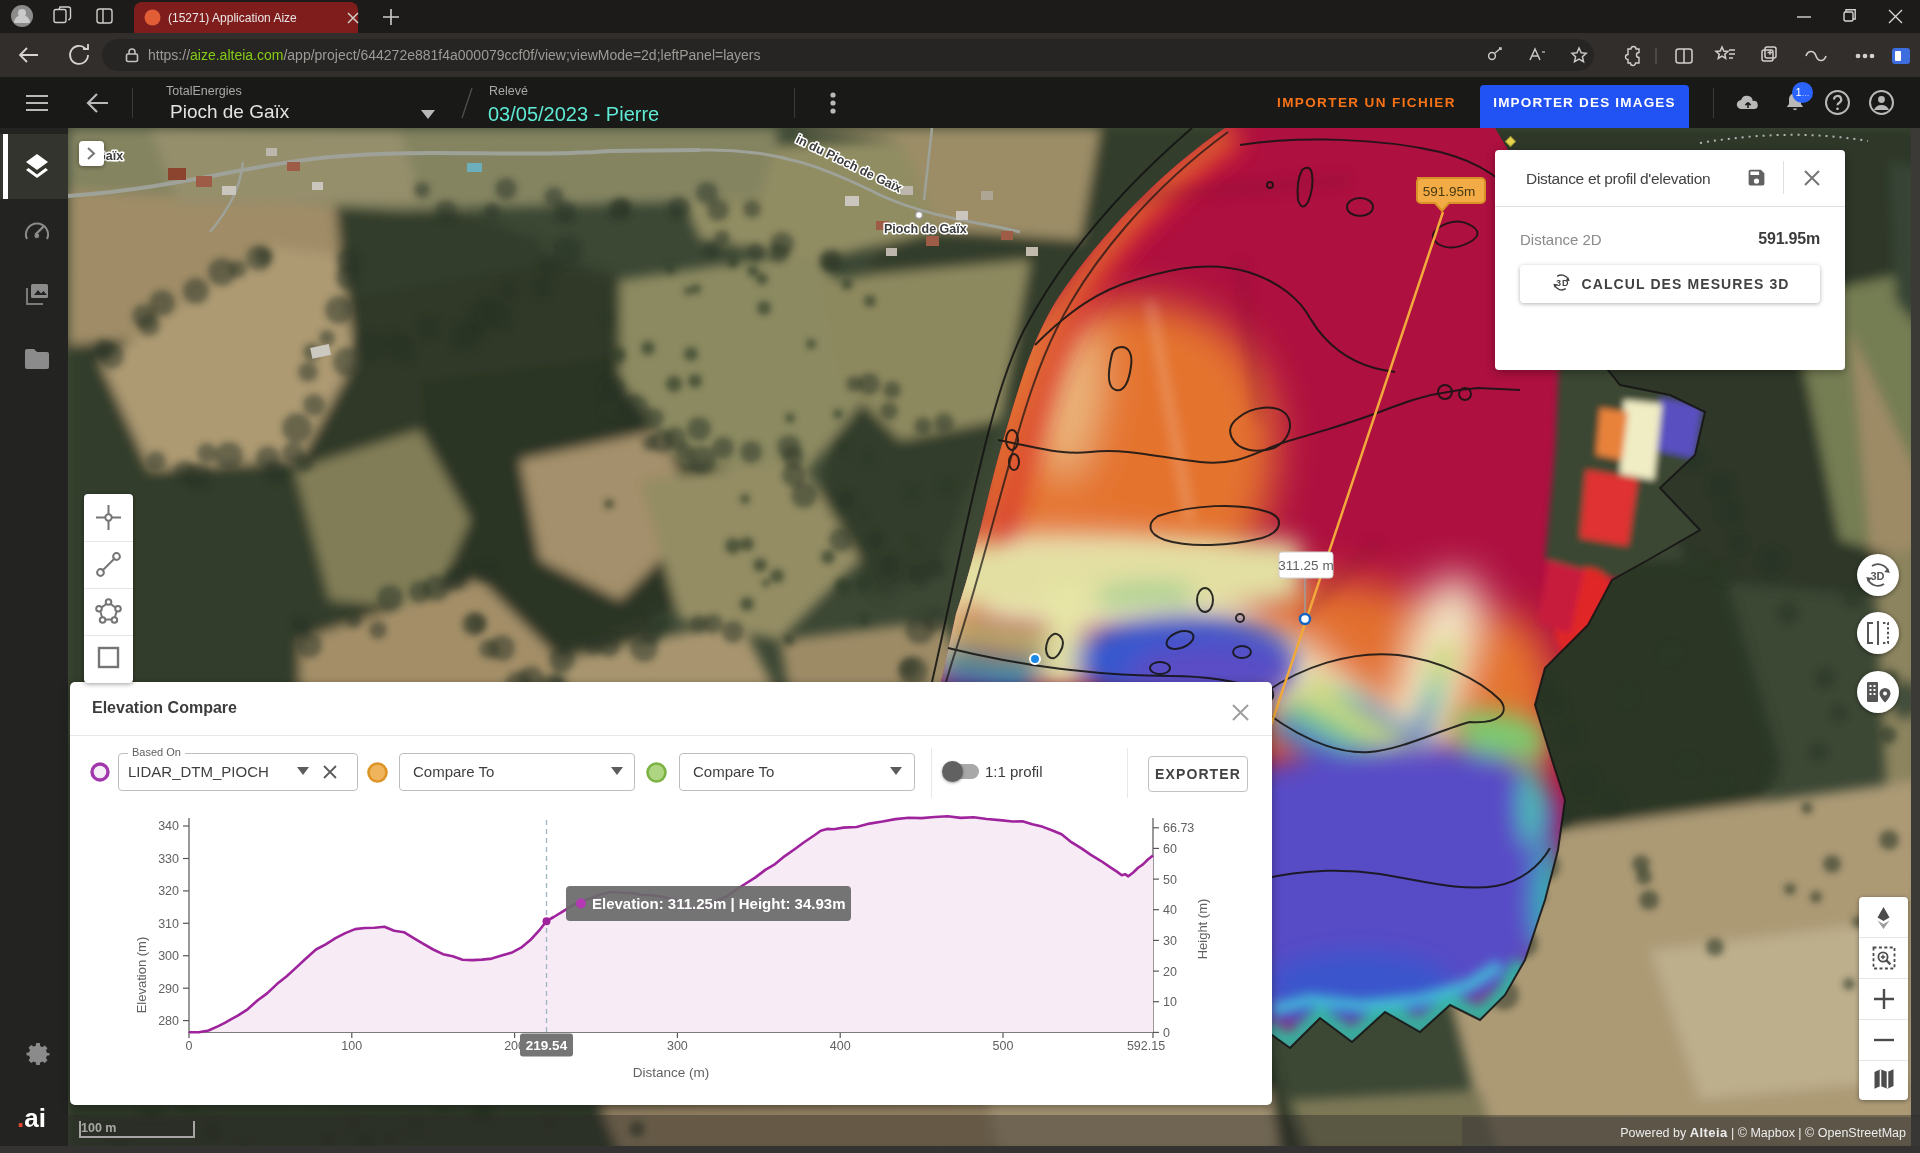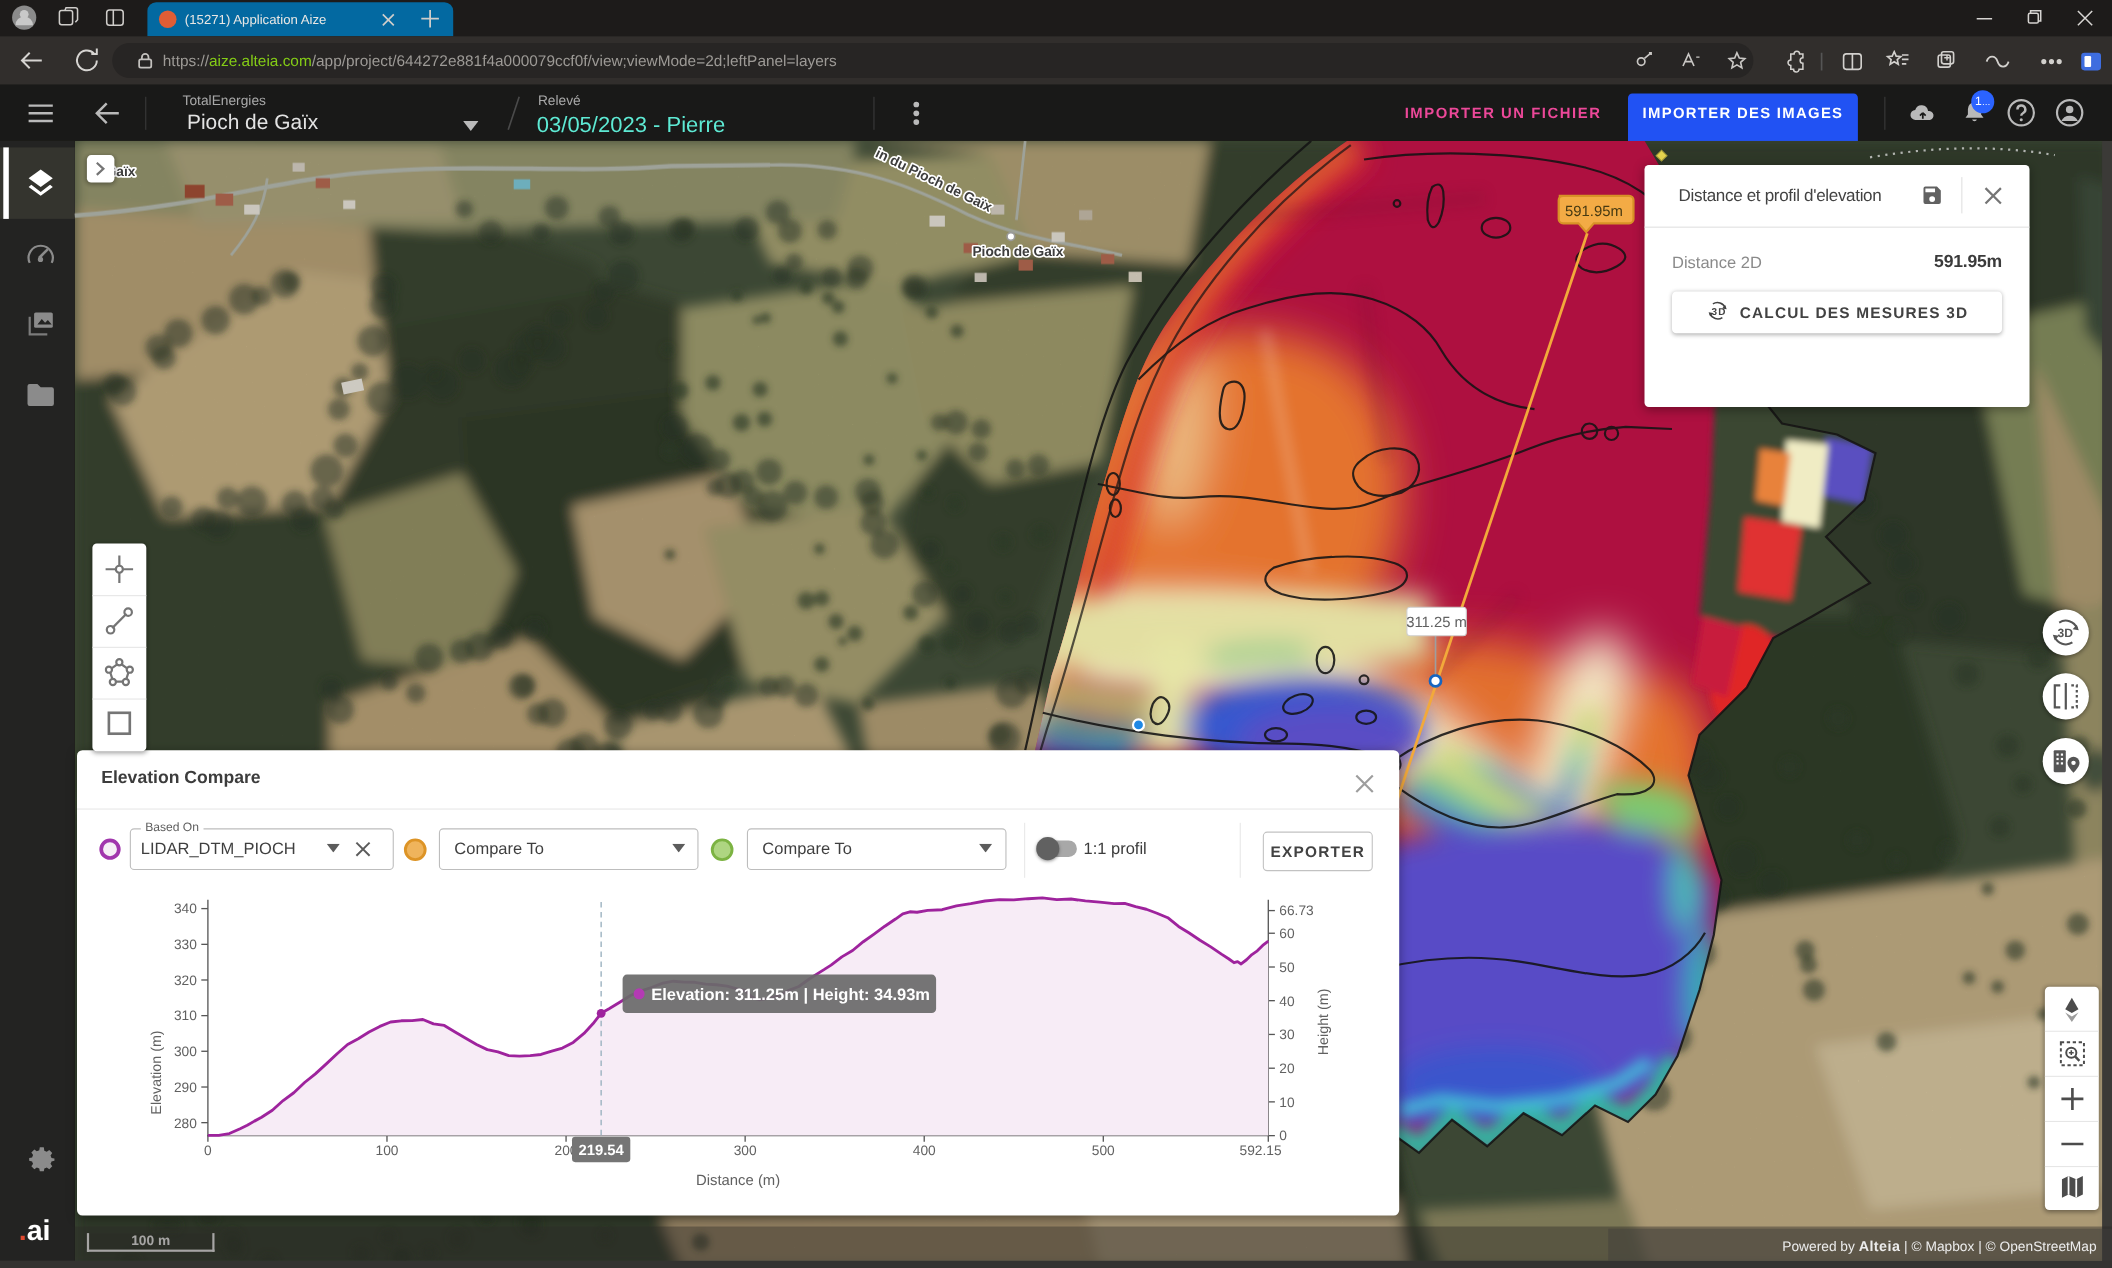--- a/index.html
+++ b/index.html
@@ -1,20 +1,20 @@
 <!DOCTYPE html>
 <html><head>
 <meta charset="utf-8">
 <style>
 *{margin:0;padding:0;box-sizing:border-box}
 html,body{width:1920px;height:1153px;overflow:hidden;font-family:"Liberation Sans",sans-serif;background:#1a1a19}
 .abs{position:absolute}
 
 #tabbar{position:absolute;left:0;top:0;width:1920px;height:33px;background:#1d1b1a}
-#tab{position:absolute;left:134px;top:2px;width:278px;height:31px;background:#0369a1;border-radius:8px 8px 0 0;color:#e9e7e4;font-size:12px}
+#tab{position:absolute;left:134px;top:2px;width:224px;height:31px;background:#7f1d1d;border-radius:8px 8px 0 0;color:#e9e7e4;font-size:12px}
 #urlbar{position:absolute;left:0;top:33px;width:1920px;height:44px;background:#312e2c}
 #urlpill{position:absolute;left:102px;top:6px;width:1492px;height:32px;background:#272524;border-radius:16px;color:#9d9a96;font-size:14px;line-height:32px}
 #appheader{position:absolute;left:0;top:77px;width:1920px;height:51px;background:#191918}
 
 #sidebar{position:absolute;left:0;top:128px;width:68px;height:1025px;background:#232322}
 
 #map{position:absolute;left:68px;top:128px;width:1852px;height:1025px;overflow:hidden}
 
 .card{position:absolute;background:#fff;border-radius:4px;box-shadow:0 2px 10px rgba(0,0,0,.35)}
 
@@ -119,21 +119,21 @@
       <line x1="12" y1="2" x2="2" y2="32" stroke="#4a4a4a" stroke-width="1.5"></line>
     </svg>
   <div class="abs" style="left:489px;top:7px;color:#a9a9a9;font-size:12.5px">Relevé</div>
   <div class="abs" style="left:488px;top:26px;color:#5eead4;font-size:20px">03/05/2023 - Pierre</div>
   <div class="abs" style="left:794px;top:11px;width:1px;height:30px;background:#3a3a3a"></div>
   <svg class="abs" style="left:829px;top:14px" width="8" height="24" fill="#b9b9b9">
       <circle cx="4" cy="4" r="2.6"></circle>
       <circle cx="4" cy="12" r="2.6"></circle>
       <circle cx="4" cy="20" r="2.6"></circle>
     </svg>
-  <div class="abs" style="left:1277px;top:18px;color:#ec4899;font-size:13.5px;font-weight:bold;letter-spacing:1.4px">IMPORTER UN FICHIER</div>
+  <div class="abs" style="left:1277px;top:18px;color:#f97316;font-size:13.5px;font-weight:bold;letter-spacing:1.4px">IMPORTER UN FICHIER</div>
   <div class="abs" style="left:1480px;top:8px;width:209px;height:52px;background:#2152f3;border-radius:4px;color:#fff;font-size:13.5px;font-weight:bold;letter-spacing:1.2px;text-align:center;line-height:36px">IMPORTER DES IMAGES</div>
   <div class="abs" style="left:1713px;top:11px;width:1px;height:30px;background:#3a3a3a"></div>
   <svg class="abs" style="left:1735px;top:13px" width="26" height="26" fill="#b9b9b9">
       <path d="M6.5 19a4.5 4.5 0 0 1-.4-9A6 6 0 0 1 17.8 11 4 4 0 0 1 19.5 19z"></path>
       <path d="M13 18v-5.5m0 0l-2.6 2.6m2.6-2.6l2.6 2.6" stroke="#191918" stroke-width="1.6" fill="none"></path>
     </svg>
   <svg class="abs" style="left:1782px;top:13px" width="26" height="26" fill="#b9b9b9">
       <path d="M13 3a6 6 0 0 0-6 6v5l-2.2 3h16.4L19 14V9a6 6 0 0 0-6-6z"></path>
       <path d="M10.8 18.6a2.3 2.3 0 0 0 4.4 0z"></path>
     </svg>
@@ -842,19 +842,19 @@
       <path d="M12 2v20M2 12h20"></path>
     </svg>
   <svg style="position:absolute;left:13px;top:131px" width="24" height="24" stroke="#4c4c4c" stroke-width="2.4">
       <path d="M2 12h20"></path>
     </svg>
   <svg style="position:absolute;left:13px;top:170px" width="24" height="24">
       <path d="M2.5 5l6-2.8 7 2.8 6-2.8V19l-6 2.8-7-2.8-6 2.8z" fill="#4c4c4c"></path>
       <path d="M8.5 2.4v16.8M15.5 5v16.6" stroke="#fff" stroke-width="1.6"></path>
     </svg>
 </div>
-<div class="abs" style="left:79px;top:1121px;width:116px;height:17px;border:2px solid #fff;border-top:none;background:rgba(40,40,40,.25);color:#fff;font-size:12.5px;font-weight:bold;text-align:center;line-height:15px">100 m</div>
+<div class="abs" style="left:79px;top:1121px;width:116px;height:17px;border:2px solid #fff;border-top:none;background:rgba(40,40,40,.25);color:#fff;font-size:12.5px;font-weight:bold;text-align:left;line-height:15px">100 m</div>
 <div class="abs" style="left:1911px;top:128px;width:9px;height:1025px;background:#3b3a37"></div>
 <div class="abs" style="left:68px;top:1115px;width:1852px;height:31px;background:rgba(42,41,39,.42)"></div>
 <div class="abs" style="left:1462px;top:1117px;width:458px;height:29px;background:rgba(64,63,60,.45);color:#fff">
   <span class="abs" style="right:14px;top:8px;font-size:12.5px;color:#ececec;white-space:nowrap">Powered by <b style="font-size:13px;font-weight:bold;letter-spacing:.4px">Alteia</b> | © Mapbox | © OpenStreetMap</span>
 </div>
 <div class="abs" style="left:0;top:1146px;width:1920px;height:7px;background:#343331"></div>
 
 </body></html>

